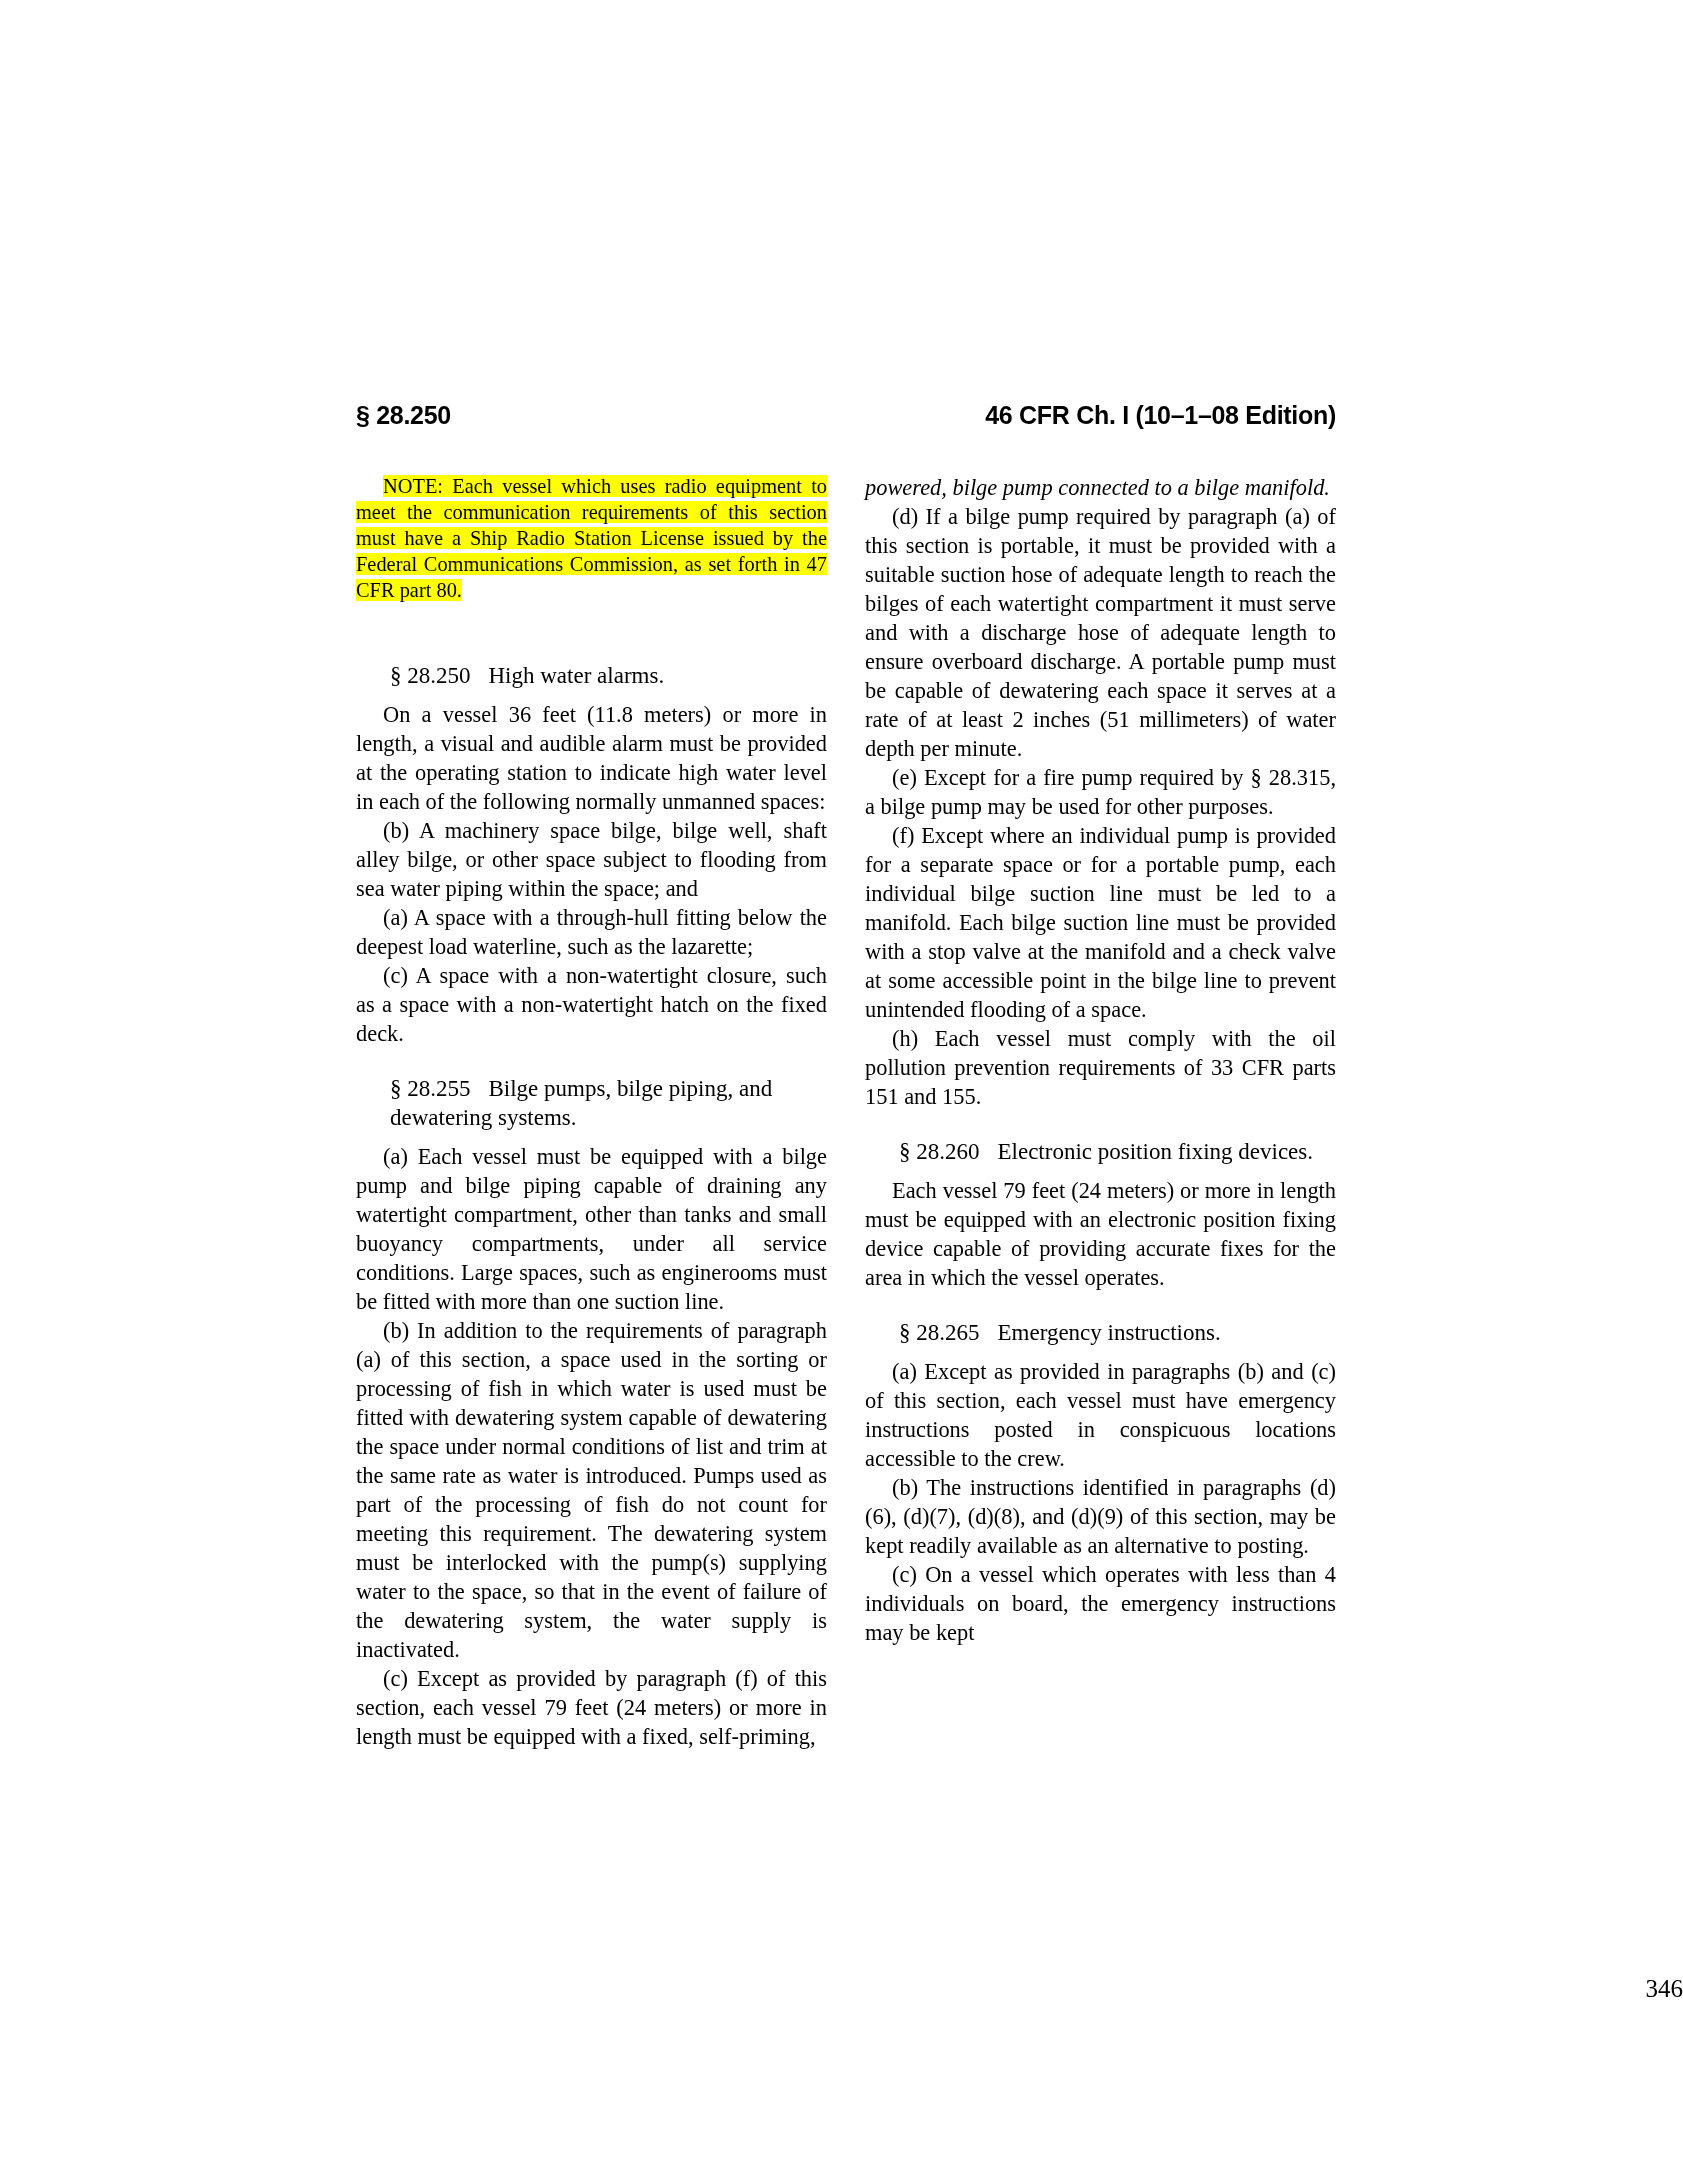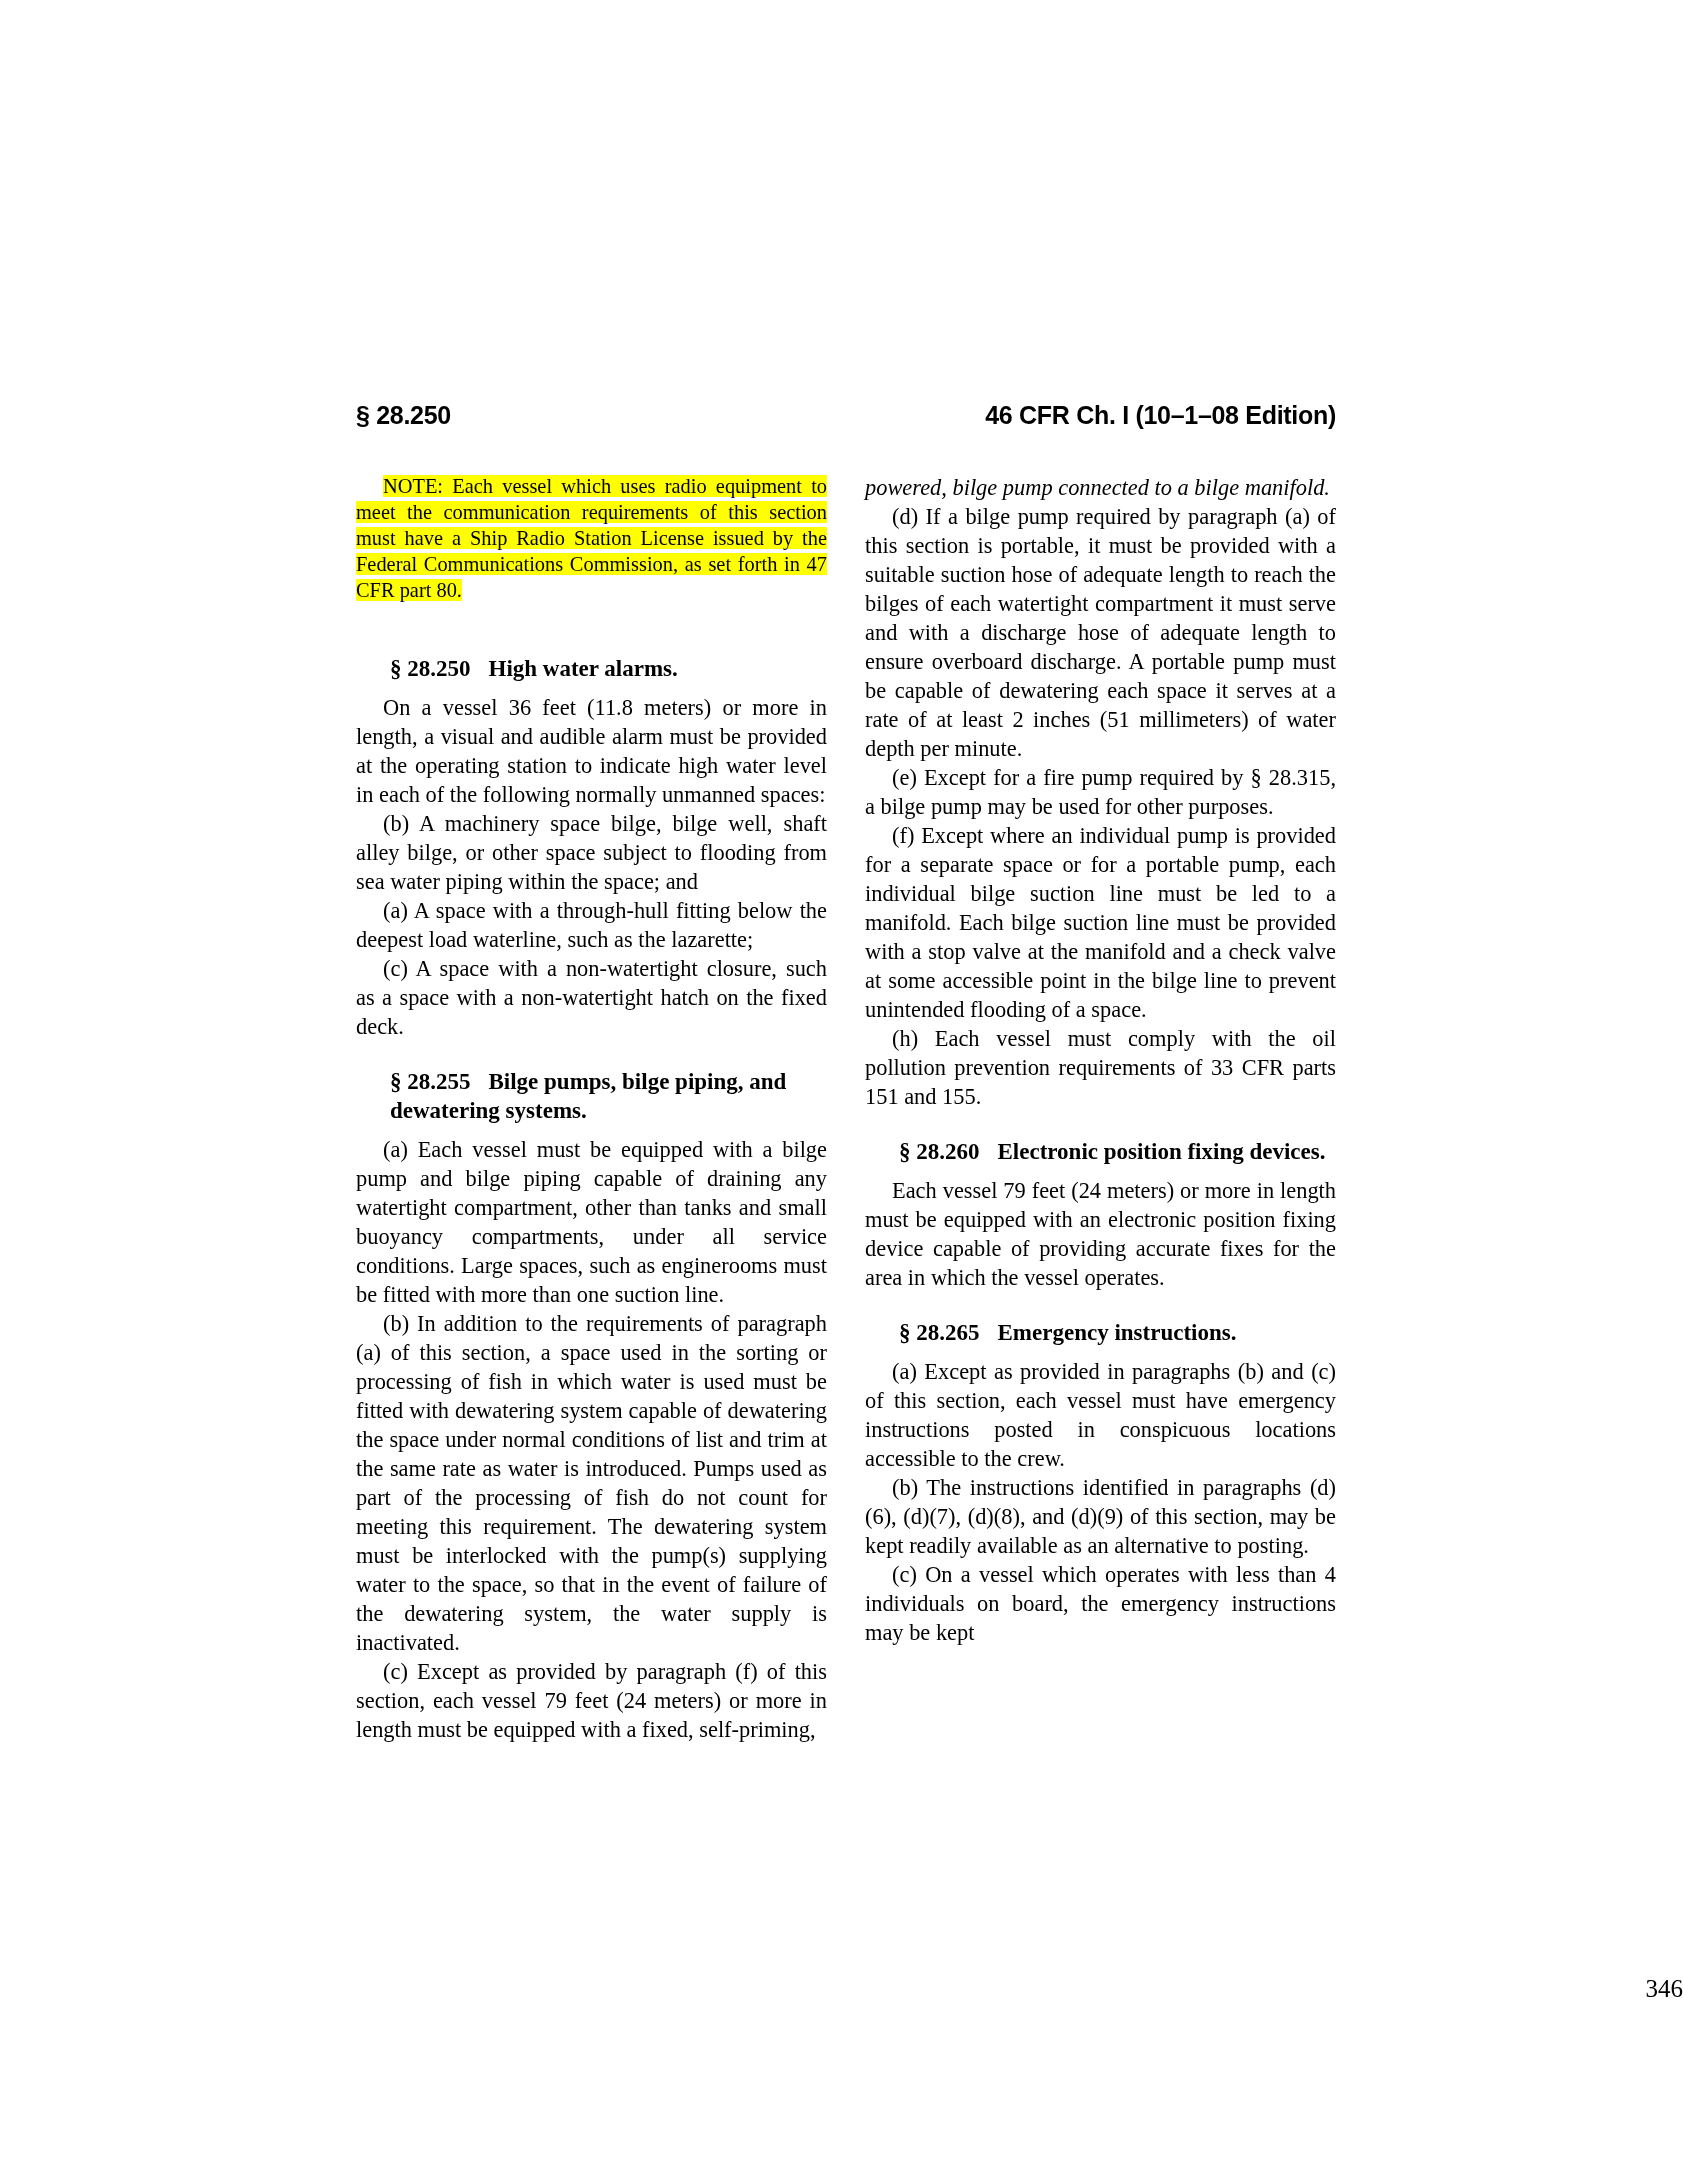--- a/index.html
+++ b/index.html
@@ -64,40 +64,40 @@
   
   p.reg {
     margin: 0;
     text-indent: 27px;
     text-align: justify;
   }
   p.reg.cont { text-indent: 0; font-style: italic; }
 
   
   .note {
-    margin: 0 0 9px 0;
+    margin: 0 0 16px 0;
     font-size: 20.4px;
     line-height: 26px;
     text-indent: 27px;
     text-align: justify;
   }
   .note .hl {
     background: #ffff00;
     box-decoration-break: clone;
     -webkit-box-decoration-break: clone;
   }
   .note .smallcaps {
     font-variant: small-caps;
   }
 
   
   h2.sec {
     margin: 26px 0 10px 0;
     font-family: "Liberation Serif", "DejaVu Serif", serif;
-    font-weight: bold;
+    font-weight: normal;
     font-size: 23px;
     line-height: 29px;
     text-indent: 0;
     padding-left: 34px;
     text-align: left;
   }
   h2.sec > span.numtxt {
     margin-right: 18px;
   }
   h2.sec.first { margin-top: 26px; }

